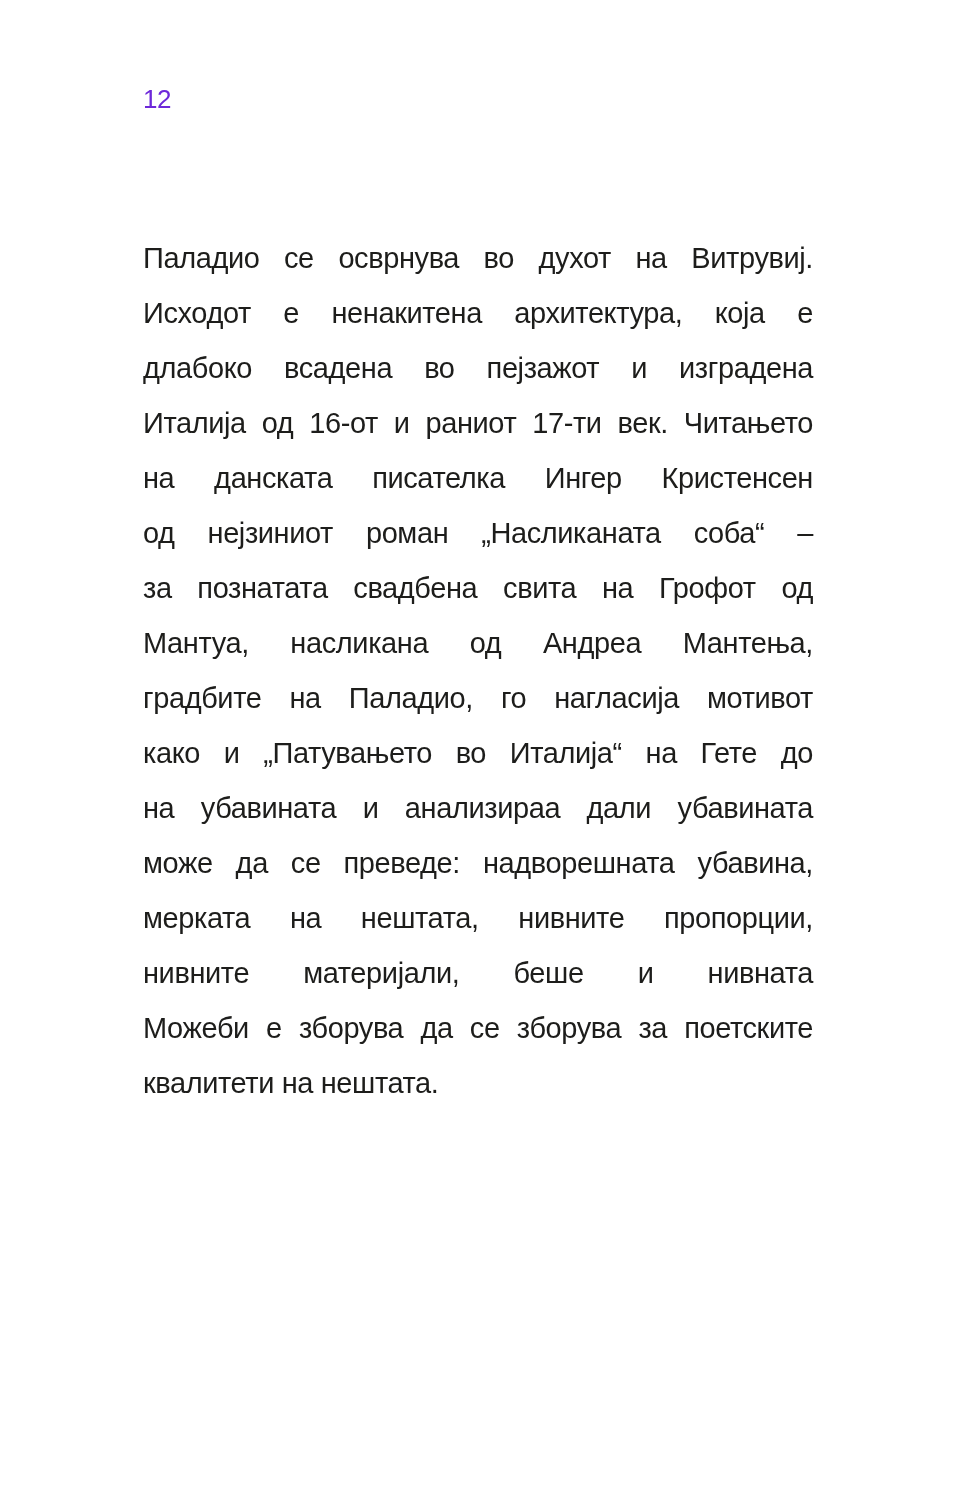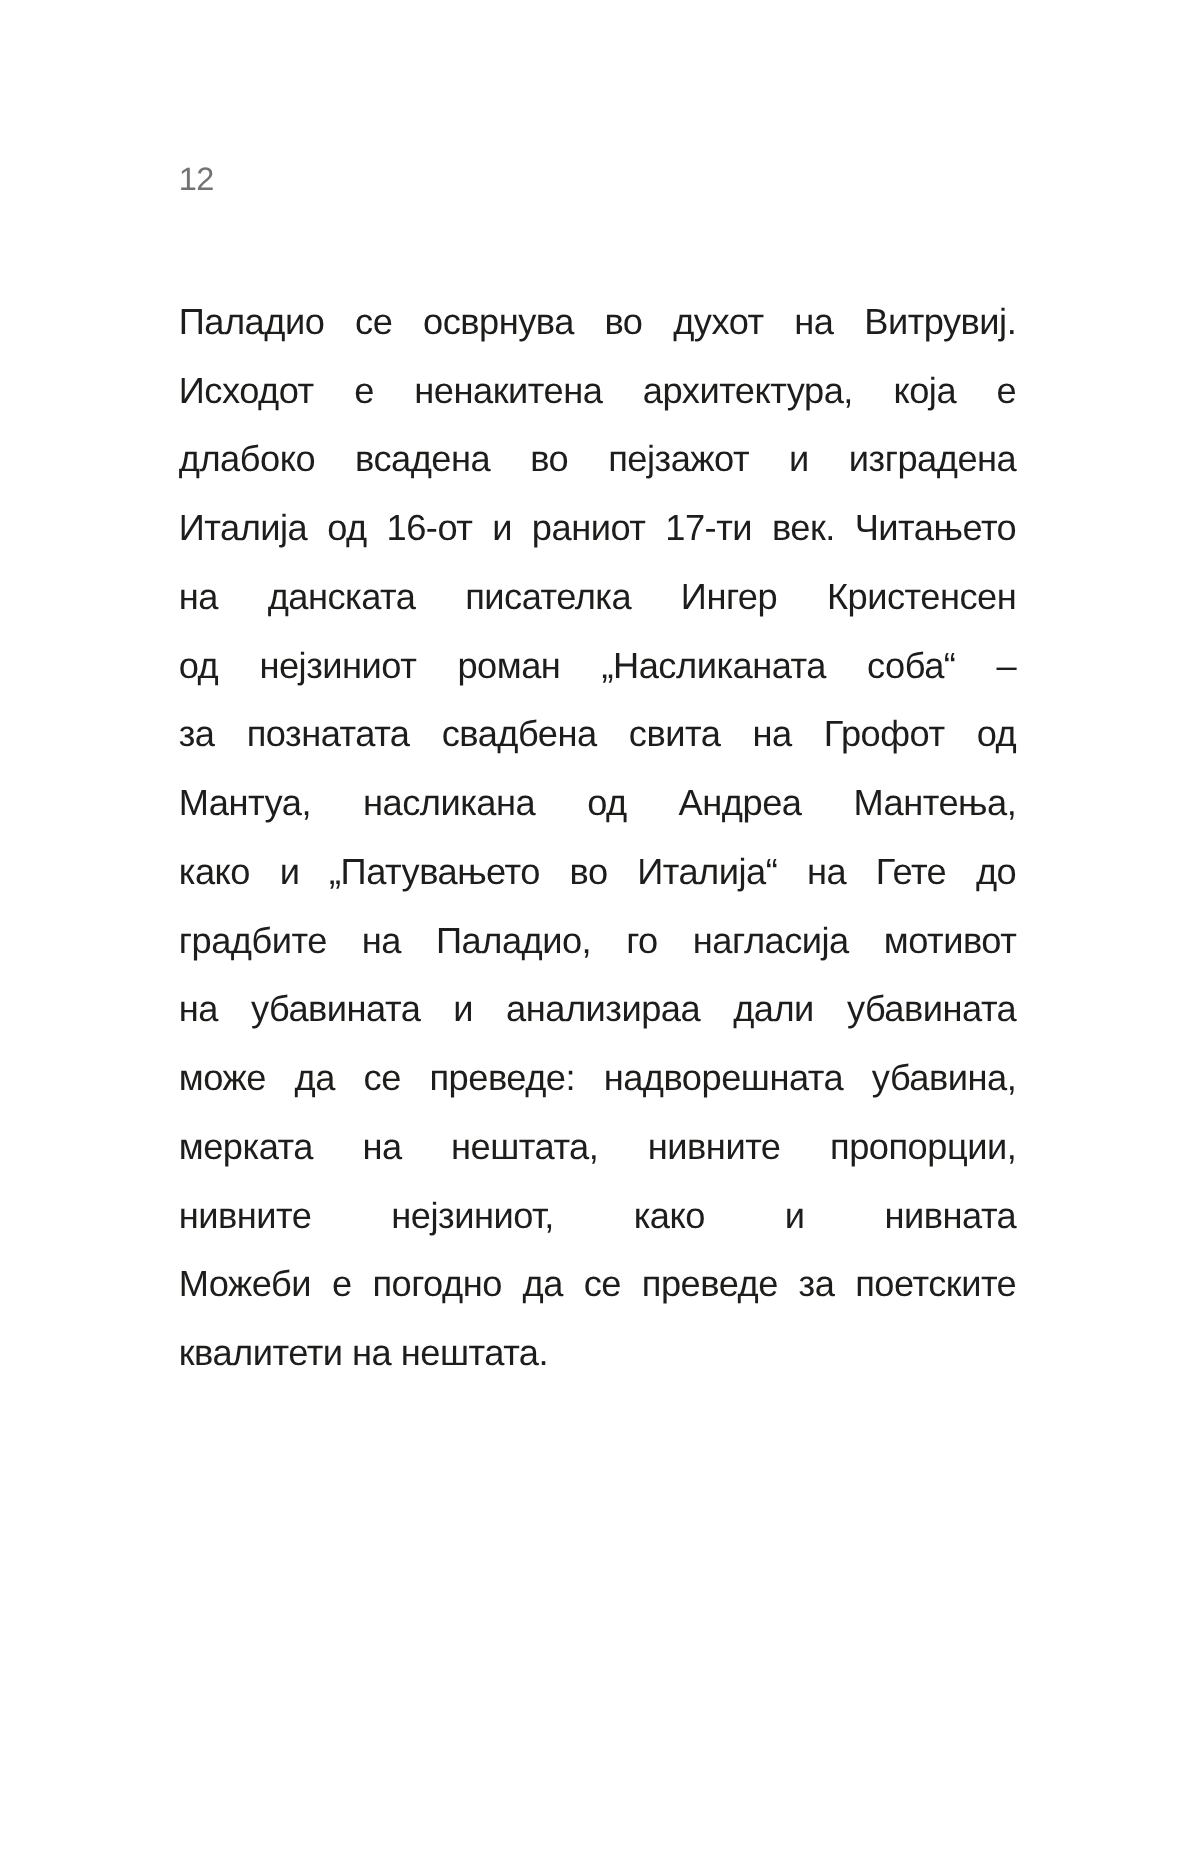--- a/index.html
+++ b/index.html
@@ -16,22 +16,21 @@
     font-family: "Liberation Sans", "DejaVu Sans", sans-serif;
     color: #1d1d1b;
   }
   .page-number {
     position: absolute;
     left: 143px;
     top: 84px;
     font-size: 26px;
     line-height: 30px;
     letter-spacing: -0.5px;
-    color: #737373;
-    margin-top: 44px;
+    color: #6d28d9;
   }
   .paragraph {
     position: absolute;
     left: 143px;
     top: 231px;
     width: 670px;
   }
   .text-line {
     font-size: 29px;
     line-height: 55px;
@@ -55,23 +54,23 @@
 
   <div class="paragraph">
     <div class="text-line">Паладио се осврнува во духот на Витрувиј.</div>
     <div class="text-line">Исходот е ненакитена архитектура, која е</div>
     <div class="text-line">длабоко всадена во пејзажот и изградена</div>
     <div class="text-line">Италија од 16-от и раниот 17-ти век. Читањето</div>
     <div class="text-line">на данската писателка Ингер Кристенсен</div>
     <div class="text-line">од нејзиниот роман „Насликаната соба“ –</div>
     <div class="text-line">за познатата свадбена свита на Грофот од</div>
     <div class="text-line">Мантуа, насликана од Андреа Мантења,</div>
+    <div class="text-line">градбите на Паладио, го нагласија мотивот</div>
     <div class="text-line">како и „Патувањето во Италија“ на Гете до</div>
-    <div class="text-line">градбите на Паладио, го нагласија мотивот</div>
     <div class="text-line">на убавината и анализираа дали убавината</div>
     <div class="text-line">може да се преведе: надворешната убавина,</div>
     <div class="text-line">мерката на нештата, нивните пропорции,</div>
-    <div class="text-line">нивните нејзиниот, како и нивната</div>
-    <div class="text-line">Можеби е погодно да се преведе за поетските</div>
+    <div class="text-line">нивните материјали, беше и нивната</div>
+    <div class="text-line">Можеби е зборува да се зборува за поетските</div>
     <div class="text-line last-line">квалитети на нештата.</div>
   </div>
 
 </div>
 
 </body></html>

